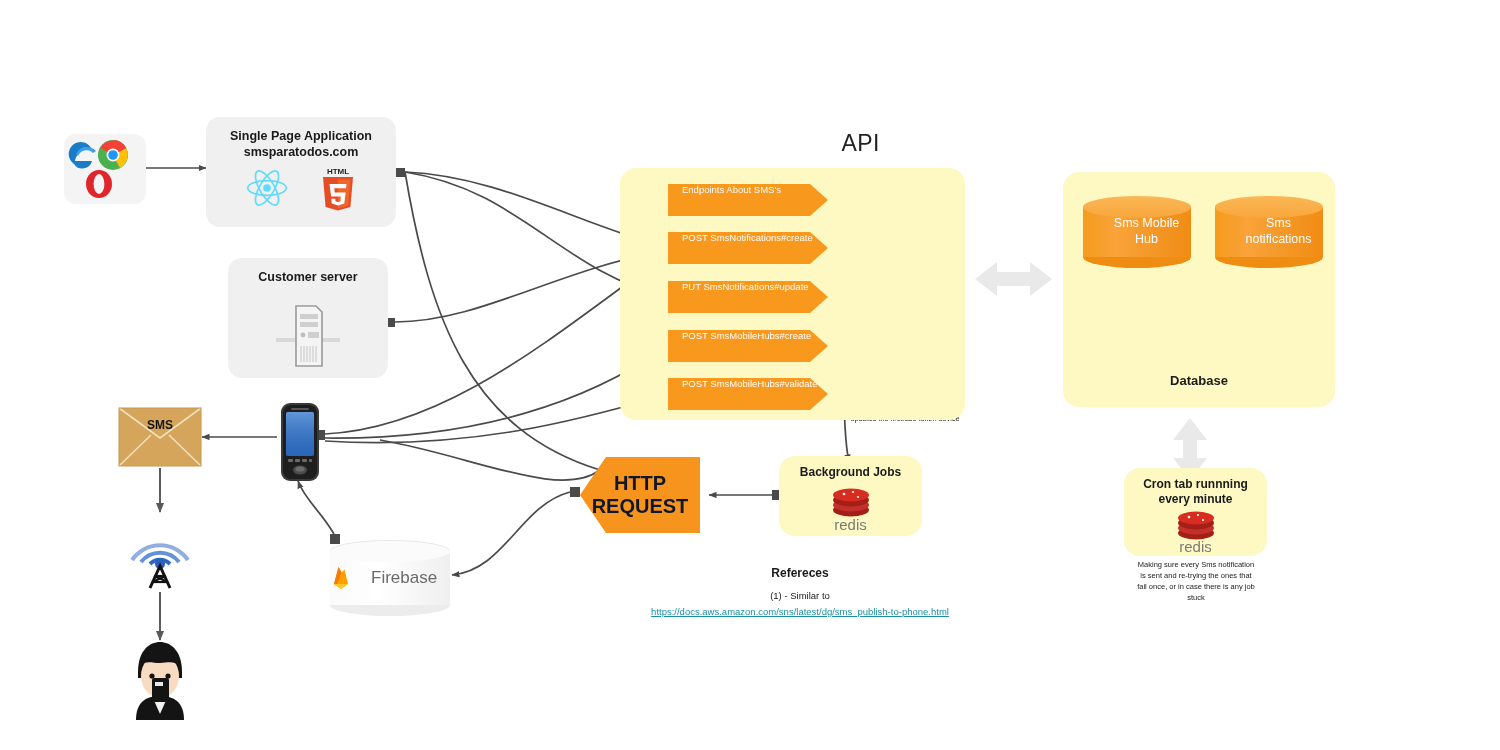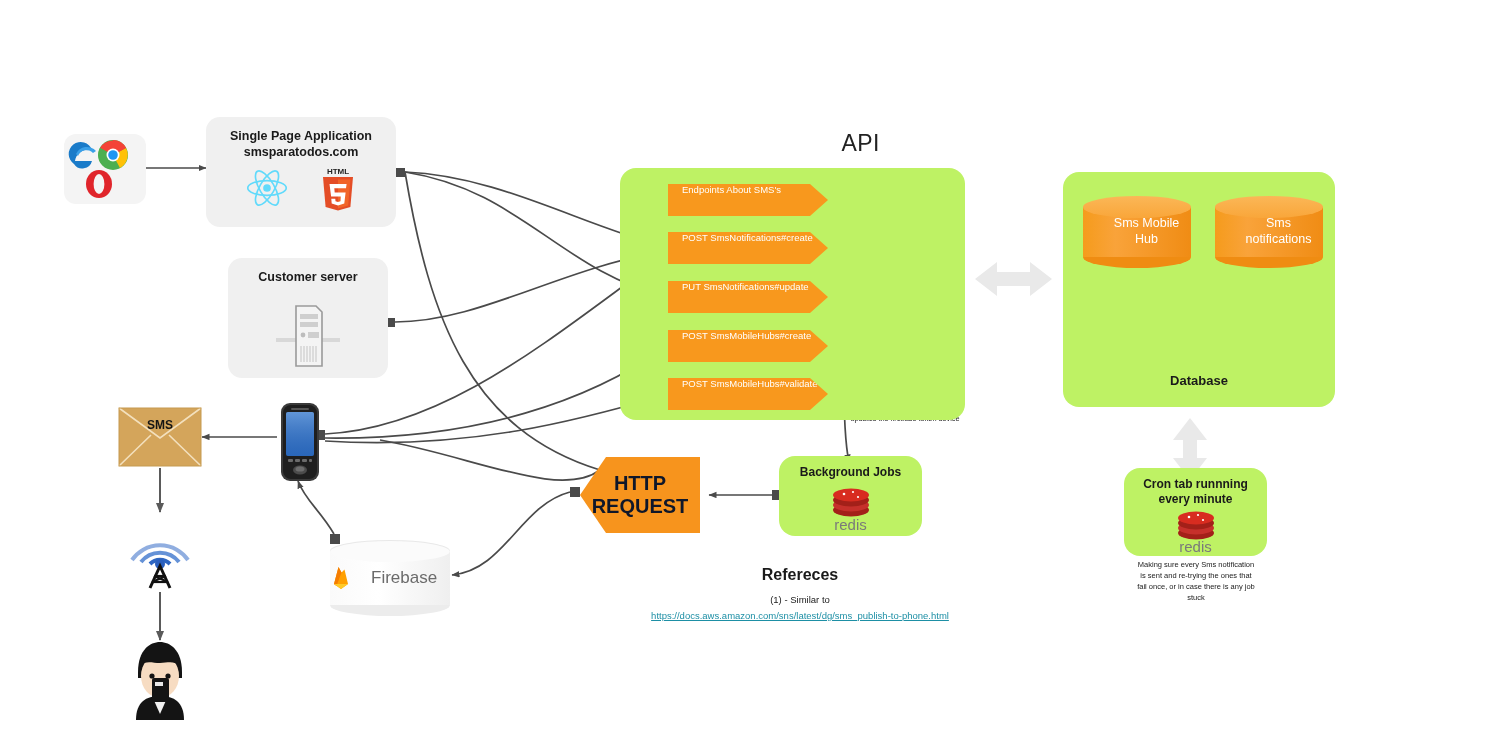--- a/index.html
+++ b/index.html
@@ -9,21 +9,21 @@
     font-family:"Liberation Sans","DejaVu Sans",sans-serif;
     color:#1a1a1a;
   }
   #canvas{position:absolute;left:0;top:0;width:1500px;height:750px;}
   .abs{position:absolute;box-sizing:border-box;}
 
   
   .panel{
     background:#f0f0f0;border-radius:14px;
   }
-  .panel-lite{background:#bef264;border-radius:16px;}
+  .panel-lite{background:#fef9c3;border-radius:16px;}
 
   
   .ttl{font-weight:bold;text-align:center;line-height:1.25;}
   .api-title{font-size:23px;color:#222;text-align:right;letter-spacing:.5px;}
   .small-note{font-size:7.5px;line-height:1.45;text-align:center;color:#222;}
   .ann{font-size:7.3px;line-height:1.35;color:#222;}
 
   
   .chev{
     background:#f8981d;
@@ -374,18 +374,18 @@
     <path d="M15,30 C18,16 28,10 36,10 C44,10 55,16 57,31 C50,24 44,27 36,27 C28,27 22,24 15,30 Z" fill="#141414"></path>
     <circle cx="28" cy="40" r="2.6" fill="#141414"></circle>
     <circle cx="44" cy="40" r="2.6" fill="#141414"></circle>
     <path d="M12,84 C12,66 22,60 36,60 C50,60 60,66 60,84 Z" fill="#141414"></path>
     <path d="M28,60 L36,78 L44,60 L40,58 L32,58 Z" fill="#f2f2f2"></path>
     <rect x="28" y="42" width="17" height="24" rx="2" fill="#141414"></rect>
     <rect x="31" y="46" width="8" height="4" fill="#e8e8e8"></rect>
   </svg>
 
   <div class="abs" style="left:600px;top:566px;width:400px;text-align:center;z-index:3">
-    <div style="font-size:16px;font-weight:bold;">Refereces</div>
+    <div style="font-size:12px;font-weight:bold;">Refereces</div>
     <div style="font-size:9.5px;margin-top:10px;">(1) - Similar to</div>
     <a href="#" class="link" style="font-size:9.5px;display:inline-block;margin-top:2px;">https://docs.aws.amazon.com/sns/latest/dg/sms_publish-to-phone.html</a>
   </div>
 
 </div>
 
 </body></html>

